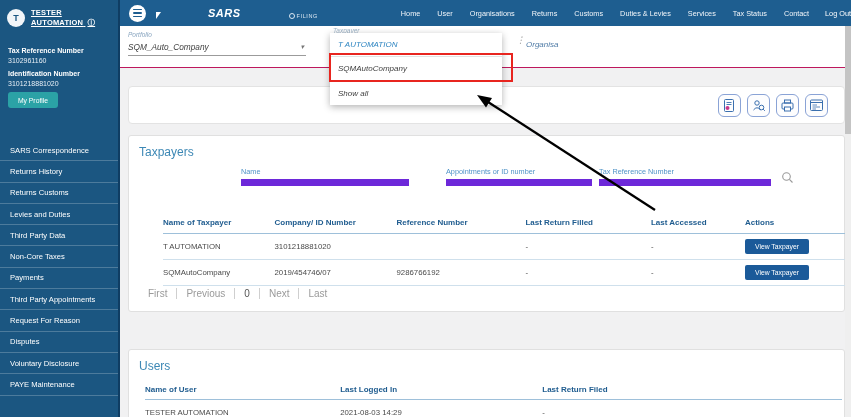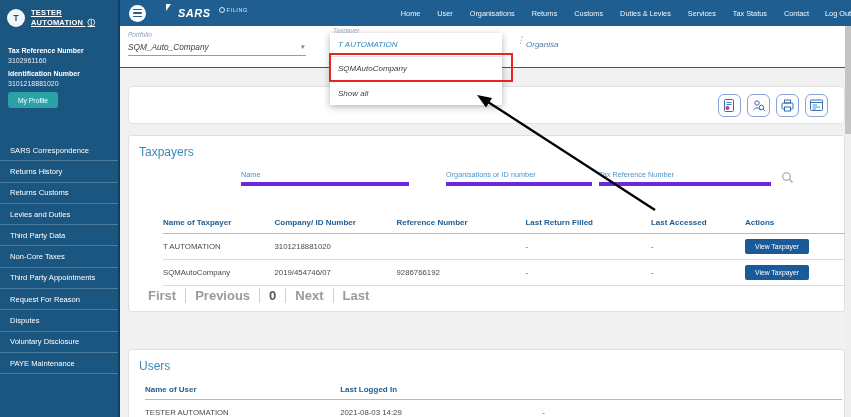--- a/index.html
+++ b/index.html
@@ -15,21 +15,21 @@
   .fld-label{position:absolute;left:8px;font-size:7px;font-weight:bold;}
   .fld-value{position:absolute;left:8px;font-size:7px;font-weight:normal;color:#e7eef5;}
   .myprofile{position:absolute;left:8px;top:92px;width:50px;height:16px;background:#2ba2a6;color:#fff;border:none;border-radius:3px;font-size:6.8px;cursor:pointer;}
   .side-menu{position:absolute;left:0;top:140px;width:100%;}
   .side-item{height:21.3px;display:flex;align-items:center;padding-left:10px;font-size:7.6px;color:#fff;border-bottom:1px solid rgba(255,255,255,.22);cursor:pointer;}
 
   
   .topnav{position:absolute;left:120px;top:0;width:731px;height:26px;background:#1e5e90;display:flex;align-items:center;z-index:2;color:#fff;}
   .burger{width:17px;height:17px;border-radius:50%;background:#fff;margin-left:9px;display:flex;flex-direction:column;align-items:center;justify-content:center;gap:2px;cursor:pointer;}
   .burger i{display:block;width:9px;height:1.6px;background:#1e5e90;border-radius:1px;}
-  .brand{display:flex;align-items:flex-start;margin-left:20px;cursor:pointer;}
+  .brand{display:flex;align-items:flex-end;margin-left:10px;cursor:pointer;gap:40px;}
   .flag{width:0;height:0;border-left:5px solid #fff;border-right:5px solid transparent;border-bottom:7px solid transparent;margin-right:2px;margin-top:-3px;}
   .brand-sars{font-size:11px;font-weight:bold;font-style:italic;letter-spacing:.5px;}
   .efiling{display:flex;align-items:center;margin-left:8px;font-size:5.5px;letter-spacing:.6px;color:#dbe7f2;}
   .edot{width:6px;height:6px;border-radius:50%;border:1.3px solid #dbe7f2;margin-right:2px;}
   .nav-items{margin-left:auto;display:flex;align-items:center;gap:17px;font-size:7.3px;padding-left:24px;}
   .nav-item{cursor:pointer;white-space:nowrap;color:#f2f6fa;}
   .logout{margin-left:16px;font-size:7.3px;color:#fff;cursor:pointer;white-space:nowrap;}
 
   
   .hdr{position:absolute;left:120px;top:26px;width:746px;height:42px;background:#fff;border-bottom:1px solid #be185d;z-index:2;font-style:italic;}
@@ -50,32 +50,32 @@
   
   .qcard{position:absolute;left:128px;top:86px;width:717px;height:38px;background:#fff;border:1px solid #e3e3e3;border-radius:4px;display:flex;align-items:center;justify-content:flex-end;padding-right:16px;gap:6px;z-index:1;}
   .qbtn{width:23px;height:23px;border:1px solid #8aa3d6;border-radius:6px;background:#fdfdfe;display:flex;align-items:center;justify-content:center;cursor:pointer;padding:0;}
 
   
   .card{position:absolute;background:#fff;border:1px solid #e0e0e0;border-radius:3px;z-index:1;}
   .tp-card{left:128px;top:135px;width:717px;height:177px;}
   .us-card{left:128px;top:322px;width:717px;height:81px;margin-top:27px;}
   .card-title{position:absolute;left:10px;top:9px;font-size:12px;color:#3d88b5;}
 
-  .sfield{position:absolute;top:31px;height:19px;border-bottom:4px solid #6d28d9;font-size:7.3px;color:#4f93c7;display:flex;align-items:flex-end;padding-bottom:3px;}
+  .sfield{position:absolute;top:31px;height:19px;border-bottom:7px solid #6d28d9;font-size:7.3px;color:#4f93c7;display:flex;align-items:flex-end;padding-bottom:3px;}
   .sf1{left:112px;width:168px;}
   .sf2{left:317px;width:146px;}
   .sf3{left:470px;width:172px;}
   .mag{position:absolute;left:652px;top:34px;cursor:pointer;}
 
   .tp-table{position:absolute;left:10px;top:76px;width:697px;margin-left:24px;}
   .trow{display:grid;grid-template-columns:16% 17.5% 18.5% 18% 13.5% 16.5%;align-items:center;}
   .thead{height:22px;font-size:8px;font-weight:bold;color:#1f5c8f;border-bottom:1px solid #9ec0da;}
   .tbody-row{height:26px;font-size:7.8px;color:#4a4a4a;border-bottom:1px solid #cfe0ec;}
   .view-btn{width:64px;height:15px;background:#1b5a99;color:#fff;border:none;border-radius:2px;font-size:6.8px;cursor:pointer;}
-  .pager{position:absolute;left:10px;top:152px;font-size:13px;color:#9a9a9a;display:flex;align-items:center;font-weight:bold;}
+  .pager{position:absolute;left:10px;top:152px;font-size:10px;color:#9a9a9a;display:flex;align-items:center;}
   .pager span{cursor:pointer;padding:0 9px;}
   .pager span + span{border-left:1px solid #cfcfcf;}
   .pager span:nth-of-type(3){color:#555;}
 
   .us-table{position:absolute;left:16px;top:29px;width:697px;}
   .urow{display:grid;grid-template-columns:28% 29% 43%;align-items:center;}
   .uhead{height:21px;font-size:8px;font-weight:bold;color:#1f5c8f;border-bottom:1px solid #9ec0da;}
   .ubody{height:25px;font-size:7.8px;color:#4a4a4a;border-bottom:1px solid #e4ecf3;}
 
   
@@ -106,20 +106,21 @@
       <button class="myprofile">My Profile</button>
     </div>
     <div class="side-menu">
 
     <div class="side-item">SARS Correspondence</div>
         <div class="side-item">Returns History</div>
         <div class="side-item">Returns Customs</div>
         <div class="side-item">Levies and Duties</div>
         <div class="side-item">Third Party Data</div>
         <div class="side-item">Non-Core Taxes</div>
+        <div class="side-item">Payments</div>
         <div class="side-item">Third Party Appointments</div>
         <div class="side-item">Request For Reason</div>
         <div class="side-item">Disputes</div>
         <div class="side-item">Voluntary Disclosure</div>
         <div class="side-item">PAYE Maintenance</div>
       </div>
   </div>
 
   <div class="topnav">
     <div class="burger">
@@ -199,21 +200,21 @@
           <line x1="3.5" y1="9" x2="11" y2="9" stroke="#3a6fae" stroke-width=".8"></line>
           <line x1="3.5" y1="11" x2="7" y2="11" stroke="#3a6fae" stroke-width=".8"></line>
         </svg>
     </button>
   </div>
 
   <div class="card tp-card">
     <div class="card-title">Taxpayers</div>
 
     <div class="sfield sf1">Name</div>
-    <div class="sfield sf2">Organisations or ID number</div>
+    <div class="sfield sf2">Appointments or ID number</div>
     <div class="sfield sf3">Tax Reference Number</div>
     <div class="mag">
       <svg width="13" height="13" viewBox="0 0 13 13">
           <circle cx="5.5" cy="5.5" r="3.8" fill="none" stroke="#9a9a9a" stroke-width="1.1"></circle>
           <line x1="8.4" y1="8.4" x2="11.5" y2="11.5" stroke="#9a9a9a" stroke-width="1.1"></line>
         </svg>
     </div>
 
     <div class="tp-table">
       <div class="trow thead">
@@ -253,20 +254,21 @@
       </div>
   </div>
 
   <div class="card us-card">
     <div class="card-title">Users</div>
     <div class="us-table">
       <div class="urow uhead">
 
       <div>Name of User</div>
           <div>Last Logged In</div>
+          <div>Last Return Filed</div>
         </div>
       <div class="urow ubody">
         <div>TESTER AUTOMATION</div>
         <div>2021-08-03 14:29</div>
         <div>-</div>
       </div>
     </div>
   </div>
 
   <div class="scrollbar">

